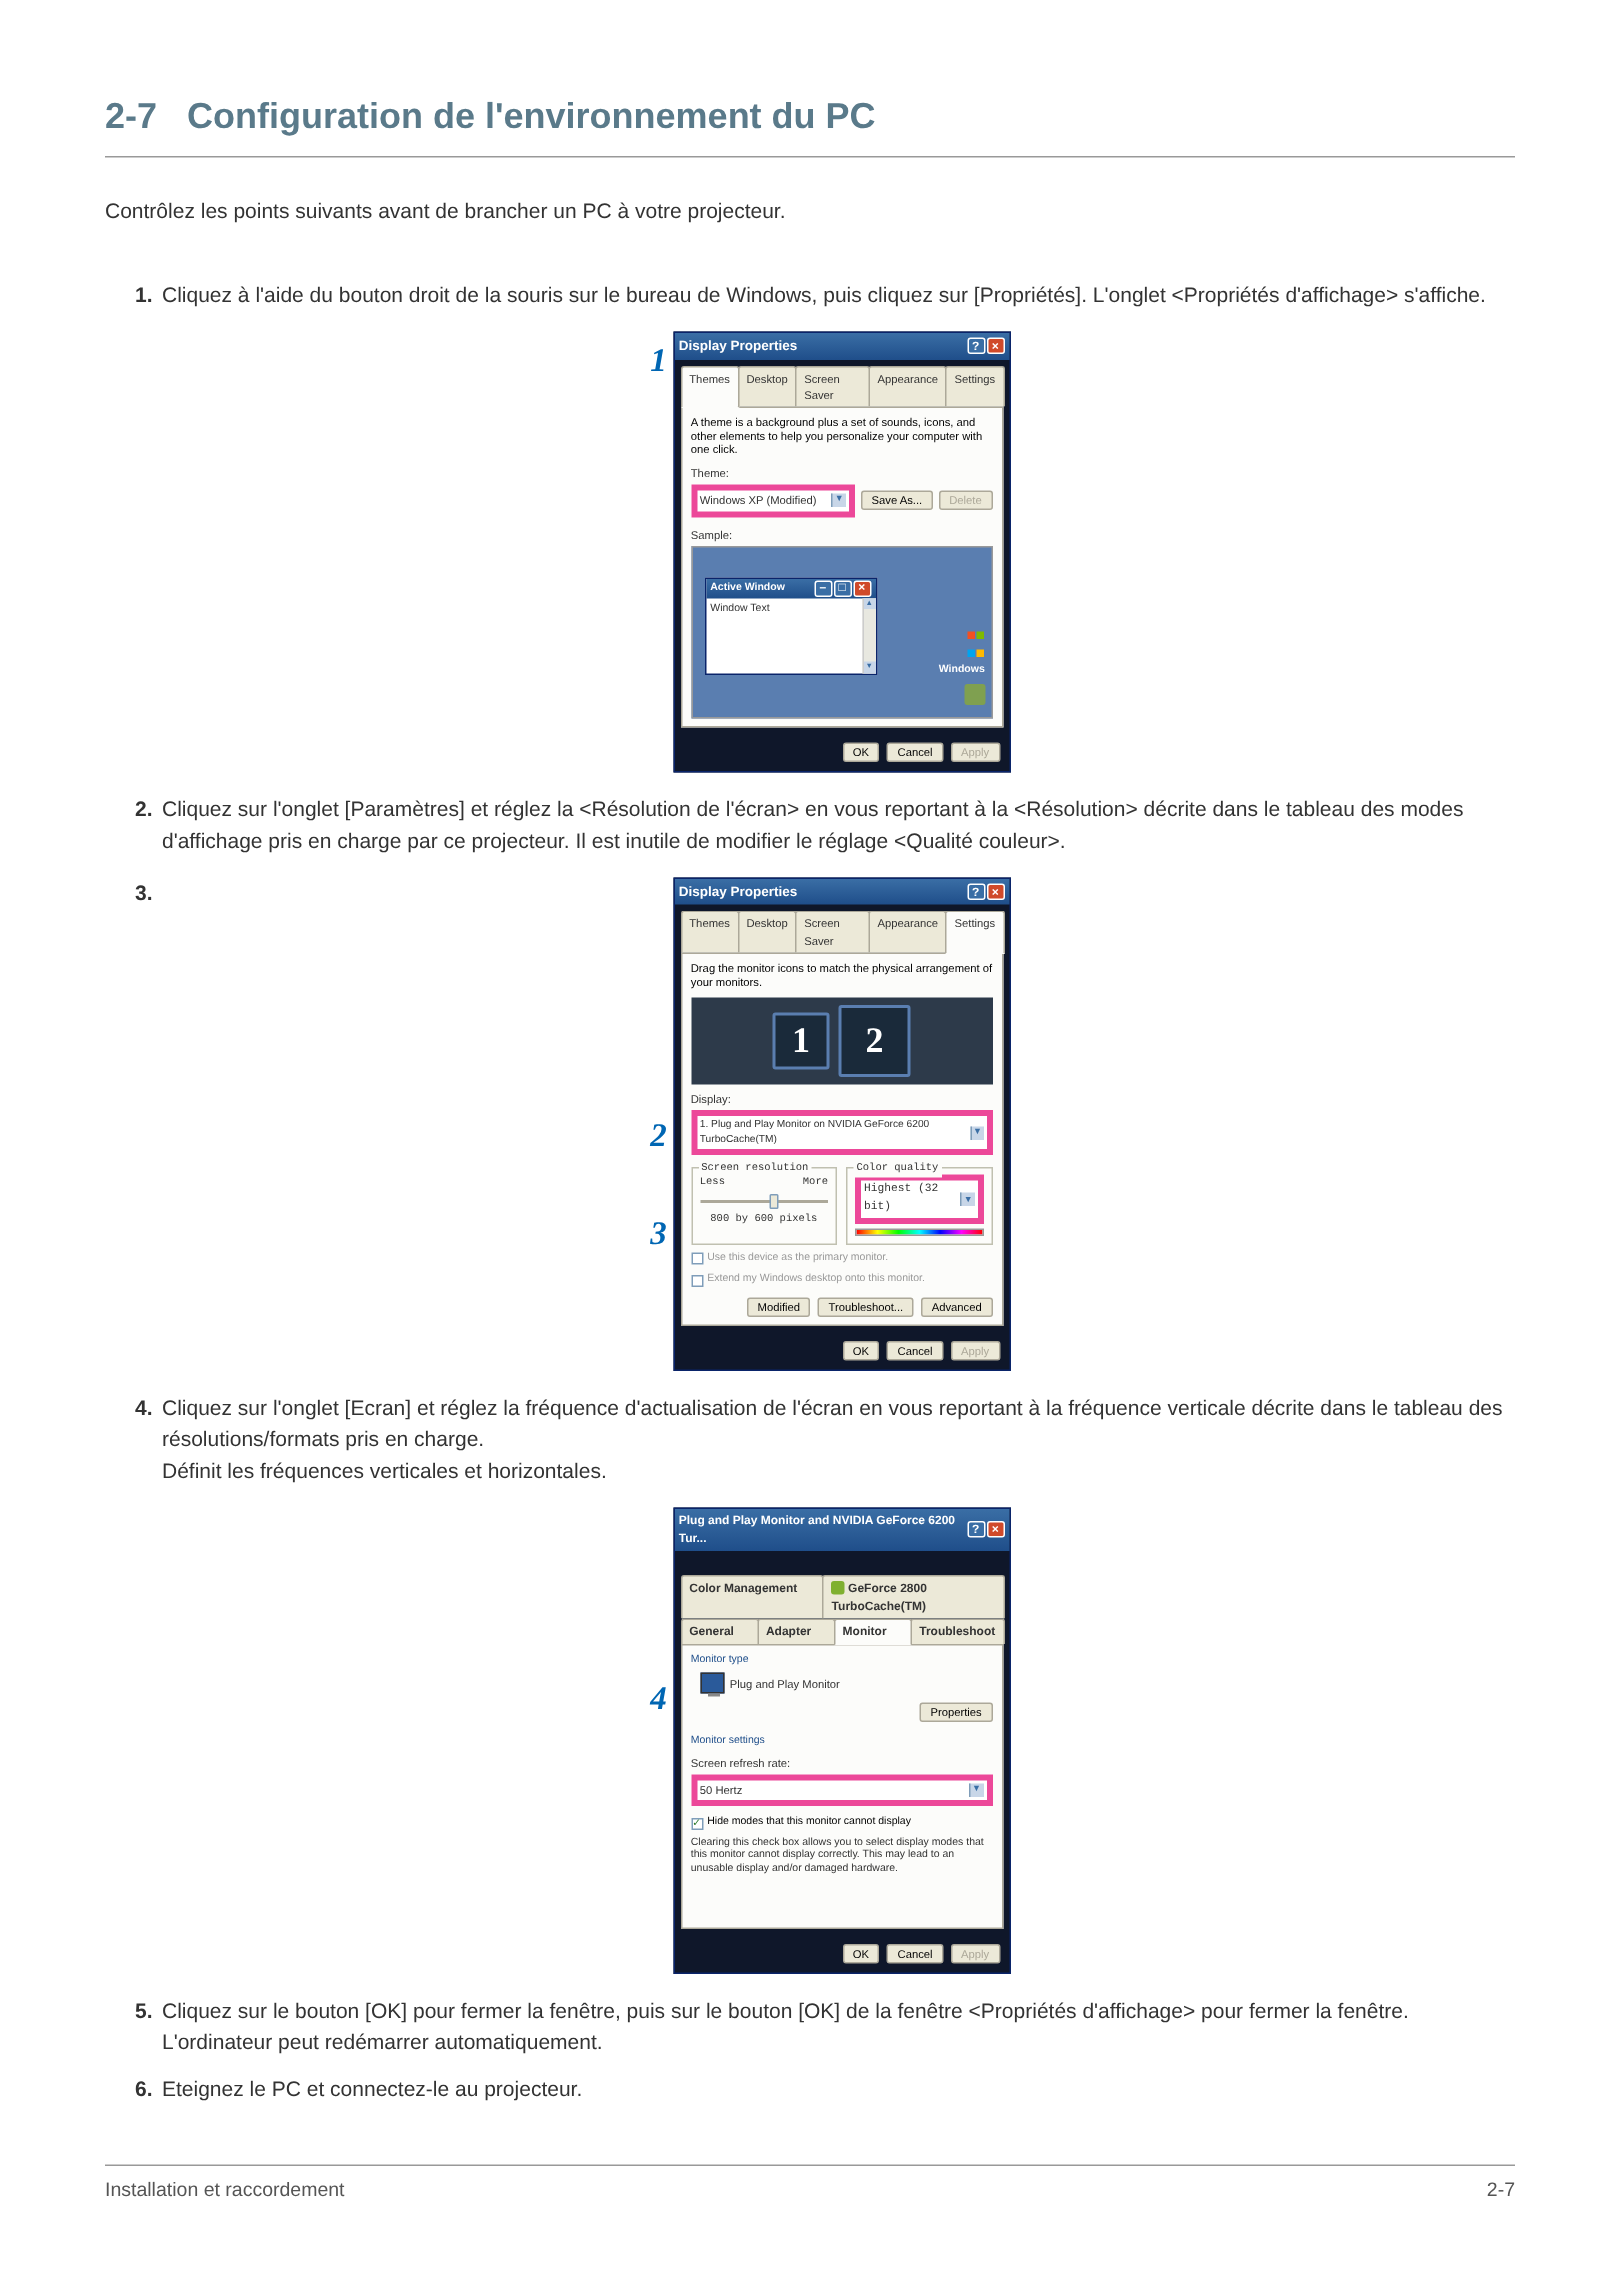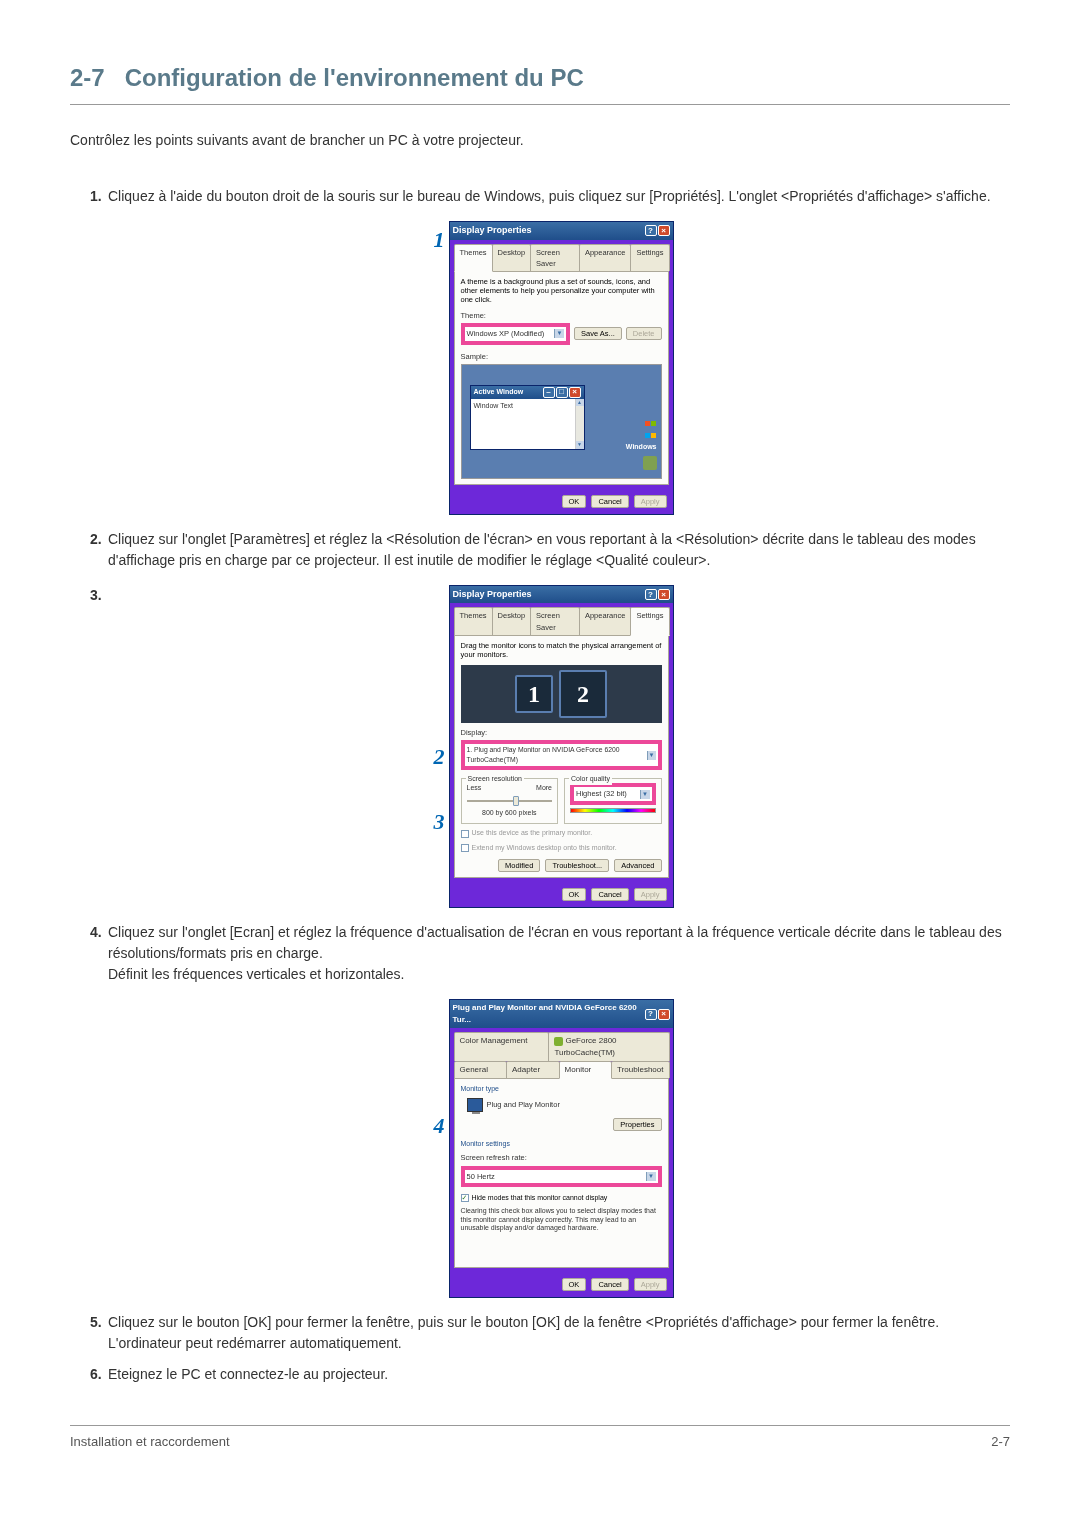--- a/index.html
+++ b/index.html
@@ -52,21 +52,21 @@
     font-family: Georgia, serif;
   }
   .callout-num.c1 { margin-top: 2px; }
   .callout-num.c2 { margin-top: 155px; }
   .callout-num.c4 { margin-top: 110px; }
 
   
   .xp-dialog {
     width: 225px;
     border: 1px solid #0a246a;
-    background: #6d28d9;
+    background: #0f172a;
     font-size: 8px;
   }
   .xp-titlebar {
     background: linear-gradient(#3a6ea5, #1f4e8a);
     color: #fff;
     display: flex;
     align-items: center;
     justify-content: space-between;
     padding: 2px 3px;
     font-weight: bold;
@@ -150,21 +150,21 @@
   }
   .mon-box {
     border:2px solid #5a7eb0; background:#1a2a3a; color:#fff;
     font-size:24px; font-weight:bold; font-family:Georgia,serif;
     width:38px; height:38px; display:flex; align-items:center; justify-content:center;
     border-radius:2px;
   }
   .mon-box.m2 { width:48px; height:48px; }
   .fieldset { border:1px solid #c0c0b0; padding:4px 5px 5px 5px; margin-top:3px; position:relative;}
   .fieldset-label { position:absolute; top:-5px; left:4px; background:#fcfcfa; padding:0 2px; font-size:7px; color:#333;}
-  .two-col { display:flex; gap:6px; }
+  .two-col { display:flex; gap:6px;font-family:Liberation Mono, monospace; }
   .two-col > div { flex:1; }
   .slider { position:relative; height:10px; margin:2px 0;}
   .slider-track { position:absolute; left:0; right:0; top:4px; height:2px; background:#aca899;}
   .slider-thumb { position:absolute; left:46px; top:0; width:6px; height:10px; background:#ece9d8; border:1px solid #7f9db9; border-radius:1px;}
   .slider-labels { display:flex; justify-content:space-between; font-size:7px;}
   .slider-value { text-align:center; font-size:7px; margin-top:1px;}
   .rainbow { height:5px; margin-top:3px; background:linear-gradient(90deg,#f00,#ff0,#0f0,#0ff,#00f,#f0f,#f00); border:1px solid #999;}
   .chk-row { font-size:7px; color:#999; margin-top:4px; display:flex; align-items:center; gap:3px;}
   .chk { width:8px; height:8px; border:1px solid #7f9db9; background:#fff; display:inline-block;}
   .chk.checked::after { content:"✓"; color:#2a7a2a; font-size:7px; display:block; line-height:6px;}
@@ -348,21 +348,21 @@
       <div class="callout-row">
         <div class="callout-num c4">4</div>
         <div class="xp-dialog">
           <div class="xp-titlebar">
             <span style="font-size:8px">Plug and Play Monitor and NVIDIA GeForce 6200 Tur...</span>
             <div class="xp-titlebtns">
               <span class="xp-tbtn xp-help">?</span>
               <span class="xp-tbtn xp-close">×</span>
             </div>
           </div>
-          <div style="padding:4px 4px 0 4px;">
+          <div style="padding:16px 4px 0 4px;font-weight:bold;">
             <div class="tab-row">
               <div class="xp-tab" style="flex:1">Color Management</div>
               <div class="xp-tab" style="flex:1.3"><span class="nvidia-icon"></span><span>GeForce 2800 TurboCache(TM)</span></div>
             </div>
             <div class="tab-row">
               <div class="xp-tab" style="flex:1">General</div>
               <div class="xp-tab" style="flex:1">Adapter</div>
               <div class="xp-tab active" style="flex:1">Monitor</div>
               <div class="xp-tab" style="flex:1">Troubleshoot</div>
             </div>

